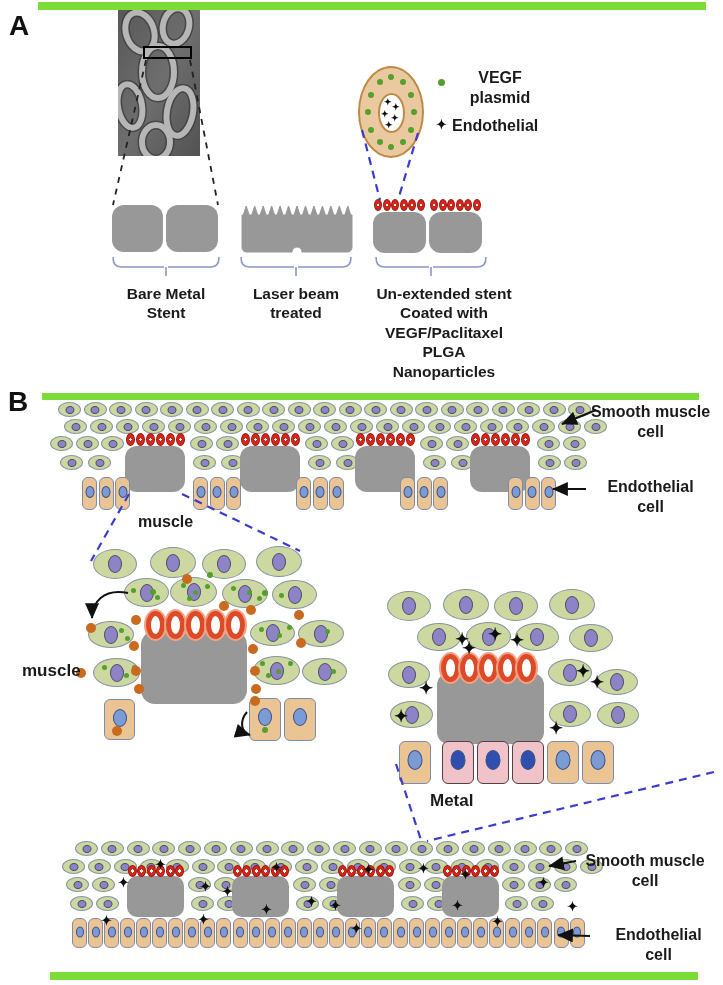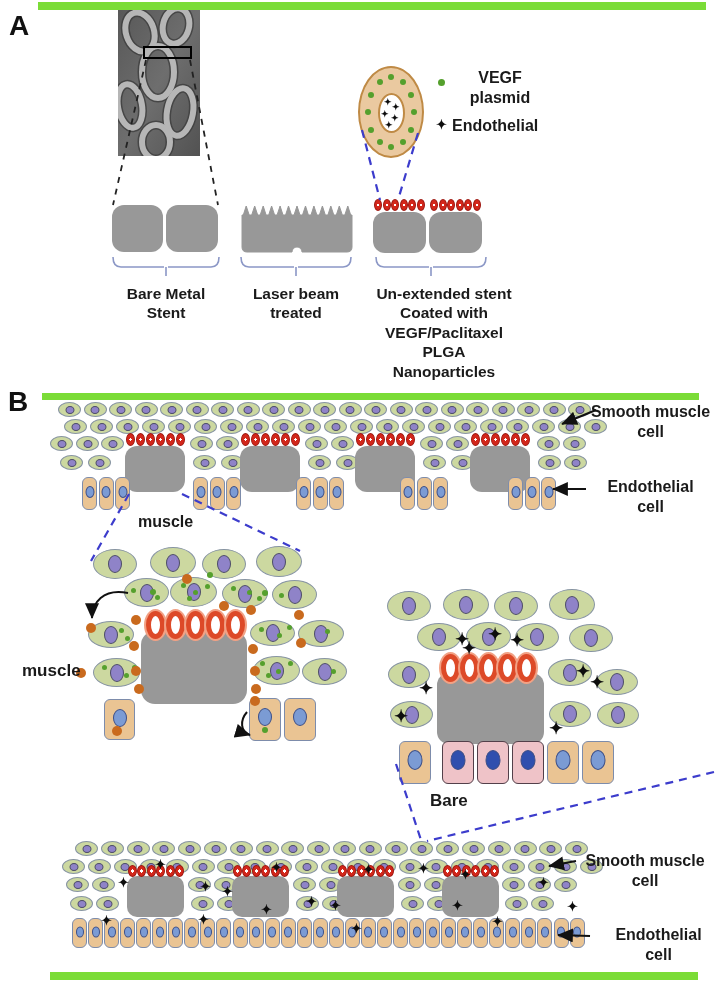--- a/index.html
+++ b/index.html
@@ -916,21 +916,21 @@
       <div class="star" style="left: 492px; top: 915px; font-size: 13px;">✦</div>
       <div class="star" style="left: 567px; top: 900px; font-size: 13px;">✦</div>
       <div class="star" style="left: 460px; top: 868px; font-size: 13px;">✦</div>
     </div>
 
   <div class="lbl" style="left:578px;top:402px;width:145px;font-size:16px;">Smooth muscle
 cell</div>
   <div class="lbl" style="left:588px;top:477px;width:125px;font-size:16px;">Endothelial
 cell</div>
   <div class="lbl" style="left:138px;top:512px;font-size:16px;">muscle</div>
-  <div class="lbl" style="left:430px;top:790px;font-size:17px;">Bare</div>
+  <div class="lbl" style="left:430px;top:790px;font-size:17px;">Metal</div>
   <div class="lbl" style="left:22px;top:660px;font-size:17px;">muscle</div>
   <div class="lbl" style="left:570px;top:851px;width:150px;font-size:16px;">Smooth muscle
 cell</div>
   <div class="lbl" style="left:596px;top:925px;width:125px;font-size:16px;">Endothelial
 cell</div>
 
   <svg id="overlay" width="723" height="985" viewBox="0 0 723 985">
     <defs>
       <marker id="ah" viewBox="0 0 10 8" refX="8.5" refY="4" markerWidth="9" markerHeight="7" orient="auto">
         <path d="M0,0 L9,4 L0,8 z" fill="#111"></path>

